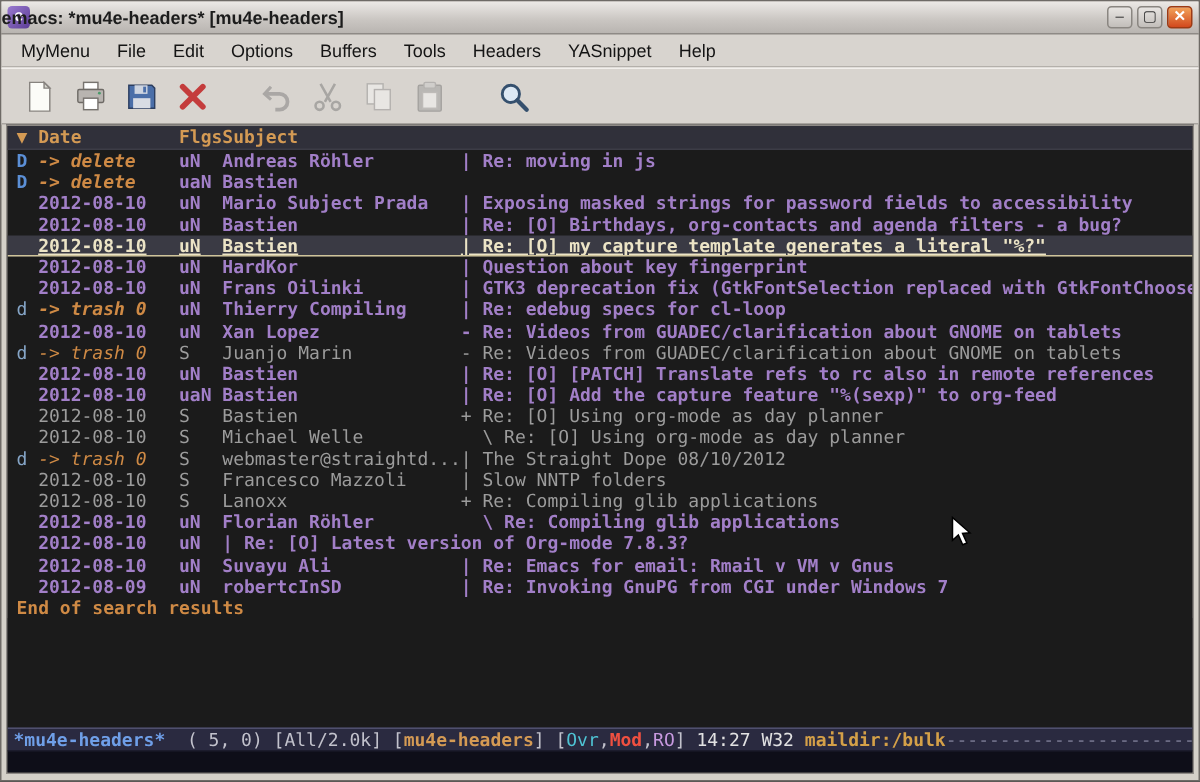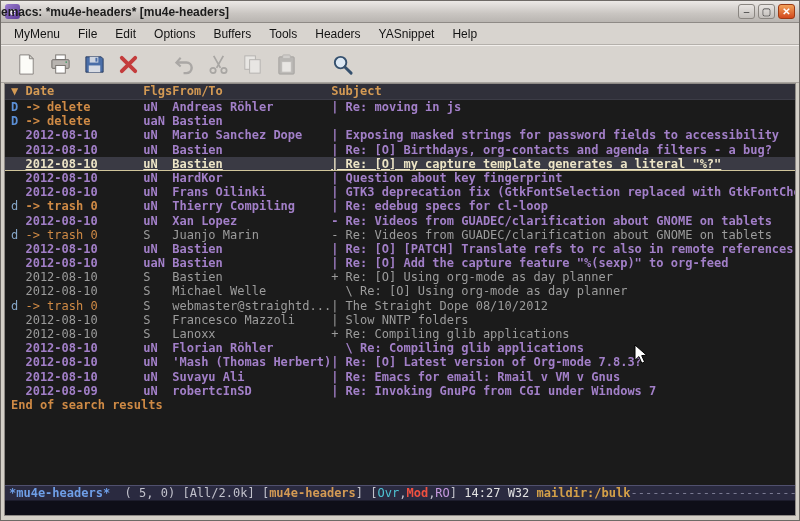--- a/index.html
+++ b/index.html
@@ -62,32 +62,32 @@
   }
   .header-line {
     flex:0 0 16px; display:flex; align-items:center; padding-left:6px;
     background:var(--header-bg,#30303a); color:var(--header-fg,#d49a54);
     font-weight:bold; white-space:pre; border-bottom:1px solid #3c3c46;
   }
   .rows { flex:0 0 auto; }
   .row { display:flex; padding-left:6px; white-space:pre; height:14.2px; }
   .c-prefix { width:2ch; flex:0 0 auto; overflow:hidden; }
   .c-date   { width:13ch; flex:0 0 auto; overflow:hidden; }
-  .c-flags  { width:4ch; flex:0 0 auto; overflow:hidden;margin-left:24px; }
+  .c-flags  { width:4ch; flex:0 0 auto; overflow:hidden; }
   .c-from   { width:22ch; flex:0 0 auto; overflow:hidden; }
   .c-subj   { flex:1; overflow:hidden; }
   .face-unread { color:var(--unread,#a27fc8); font-weight:bold; }
   .face-read   { color:var(--read,#9c9c9c); }
   .face-current {
     color:var(--current-fg,#ece4c6); font-weight:bold;
     background:var(--current-bg,#3a3a44);
     border-bottom:1px solid var(--current-underline,#cfc49a);
   }
   .face-current span { text-decoration:underline; }
-  .marked .c-date { color:var(--mark,#cf8a45); }
+  .marked .c-date { color:var(--mark,#cf8a45); font-style:italic; }
   .p-D { color:var(--markD,#5b8fd6); font-weight:bold; }
   .p-d { color:var(--markd,#86a6c8); font-weight:normal; }
   .end-text {
     padding-left:6px; color:var(--end-fg,#cf8a45);
     font-weight:bold; white-space:pre;
   }
   .fill-space { flex:1; background:var(--buffer-bg,#1b1b1b); }
   
   .modeline {
     flex:0 0 15px; white-space:pre; overflow:hidden; padding-left:4px;
@@ -187,42 +187,42 @@
       <div class="tool-sep"></div>
       <div class="tool-btn">
         <svg viewBox="0 0 24 24">
           <circle cx="10" cy="10" r="6" fill="#dce8f4" stroke="#35506e" stroke-width="2"></circle>
           <path d="M14.5 14.5L21 21" stroke="#35506e" stroke-width="3" stroke-linecap="round"></path>
         </svg>
       </div>
     </div>
 
   <div class="editor">
-    <div class="header-line"><span class="c-prefix">▼ </span><span class="c-date">Date</span><span class="c-flags">Flgs</span><span class="c-from">From/To</span><span class="c-subj">Subject</span>
+    <div class="header-line"><span class="c-prefix">▼ </span><span class="c-date">Date</span><span class="c-flags">Flgs</span><span class="c-subj">Subject</span>
     </div>
     <div class="rows" id="rows">
         <div class="row face-unread marked"><span class="c-prefix p-D">D</span><span class="c-date">-&gt; delete</span><span class="c-flags">uN</span><span class="c-from">Andreas Röhler</span><span class="c-subj">| Re: moving in js</span></div>
         <div class="row face-unread marked"><span class="c-prefix p-D">D</span><span class="c-date">-&gt; delete</span><span class="c-flags">uaN</span><span class="c-from">Bastien</span></div>
-        <div class="row face-unread"><span class="c-prefix"></span><span class="c-date">2012-08-10</span><span class="c-flags">uN</span><span class="c-from">Mario Sanchez Dope</span><span class="c-subj">| Exposing masked strings for password fields to accessibility</span></div>
+        <div class="row face-unread"><span class="c-prefix"></span><span class="c-date">2012-08-10</span><span class="c-flags">uN</span><span class="c-from">Mario Subject Prada</span><span class="c-subj">| Exposing masked strings for password fields to accessibility</span></div>
         <div class="row face-unread"><span class="c-prefix"></span><span class="c-date">2012-08-10</span><span class="c-flags">uN</span><span class="c-from">Bastien</span><span class="c-subj">| Re: [O] Birthdays, org-contacts and agenda filters - a bug?</span></div>
         <div class="row face-current"><span class="c-prefix"></span><span class="c-date">2012-08-10</span><span class="c-flags">uN</span><span class="c-from">Bastien</span><span class="c-subj">| Re: [O] my capture template generates a literal "%?"</span></div>
         <div class="row face-unread"><span class="c-prefix"></span><span class="c-date">2012-08-10</span><span class="c-flags">uN</span><span class="c-from">HardKor</span><span class="c-subj">| Question about key fingerprint</span></div>
         <div class="row face-unread"><span class="c-prefix"></span><span class="c-date">2012-08-10</span><span class="c-flags">uN</span><span class="c-from">Frans Oilinki</span><span class="c-subj">| GTK3 deprecation fix (GtkFontSelection replaced with GtkFontChooser)</span></div>
         <div class="row face-unread marked"><span class="c-prefix p-d">d</span><span class="c-date">-&gt; trash 0</span><span class="c-flags">uN</span><span class="c-from">Thierry Compiling</span><span class="c-subj">| Re: edebug specs for cl-loop</span></div>
         <div class="row face-unread"><span class="c-prefix"></span><span class="c-date">2012-08-10</span><span class="c-flags">uN</span><span class="c-from">Xan Lopez</span><span class="c-subj">- Re: Videos from GUADEC/clarification about GNOME on tablets</span></div>
         <div class="row face-read marked"><span class="c-prefix p-d">d</span><span class="c-date">-&gt; trash 0</span><span class="c-flags">S</span><span class="c-from">Juanjo Marin</span><span class="c-subj">- Re: Videos from GUADEC/clarification about GNOME on tablets</span></div>
         <div class="row face-unread"><span class="c-prefix"></span><span class="c-date">2012-08-10</span><span class="c-flags">uN</span><span class="c-from">Bastien</span><span class="c-subj">| Re: [O] [PATCH] Translate refs to rc also in remote references</span></div>
         <div class="row face-unread"><span class="c-prefix"></span><span class="c-date">2012-08-10</span><span class="c-flags">uaN</span><span class="c-from">Bastien</span><span class="c-subj">| Re: [O] Add the capture feature "%(sexp)" to org-feed</span></div>
         <div class="row face-read"><span class="c-prefix"></span><span class="c-date">2012-08-10</span><span class="c-flags">S</span><span class="c-from">Bastien</span><span class="c-subj">+ Re: [O] Using org-mode as day planner</span></div>
         <div class="row face-read"><span class="c-prefix"></span><span class="c-date">2012-08-10</span><span class="c-flags">S</span><span class="c-from">Michael Welle</span><span class="c-subj">  \ Re: [O] Using org-mode as day planner</span></div>
         <div class="row face-read marked"><span class="c-prefix p-d">d</span><span class="c-date">-&gt; trash 0</span><span class="c-flags">S</span><span class="c-from">webmaster@straightd...</span><span class="c-subj">| The Straight Dope 08/10/2012</span></div>
         <div class="row face-read"><span class="c-prefix"></span><span class="c-date">2012-08-10</span><span class="c-flags">S</span><span class="c-from">Francesco Mazzoli</span><span class="c-subj">| Slow NNTP folders</span></div>
         <div class="row face-read"><span class="c-prefix"></span><span class="c-date">2012-08-10</span><span class="c-flags">S</span><span class="c-from">Lanoxx</span><span class="c-subj">+ Re: Compiling glib applications</span></div>
         <div class="row face-unread"><span class="c-prefix"></span><span class="c-date">2012-08-10</span><span class="c-flags">uN</span><span class="c-from">Florian Röhler</span><span class="c-subj">  \ Re: Compiling glib applications</span></div>
-        <div class="row face-unread"><span class="c-prefix"></span><span class="c-date">2012-08-10</span><span class="c-flags">uN</span><span class="c-from">'Mash (Thomas Herbert)</span><span class="c-subj">| Re: [O] Latest version of Org-mode 7.8.3?</span></div>
+        <div class="row face-unread"><span class="c-prefix"></span><span class="c-date">2012-08-10</span><span class="c-flags">uN</span><span class="c-subj">| Re: [O] Latest version of Org-mode 7.8.3?</span></div>
         <div class="row face-unread"><span class="c-prefix"></span><span class="c-date">2012-08-10</span><span class="c-flags">uN</span><span class="c-from">Suvayu Ali</span><span class="c-subj">| Re: Emacs for email: Rmail v VM v Gnus</span></div>
         <div class="row face-unread"><span class="c-prefix"></span><span class="c-date">2012-08-09</span><span class="c-flags">uN</span><span class="c-from">robertcInSD</span><span class="c-subj">| Re: Invoking GnuPG from CGI under Windows 7</span></div>
       </div>
     <div class="end-text">End of search results</div>
     <div class="fill-space"></div>
     <div class="modeline" id="modeline"><span style="color: rgb(111, 159, 232); font-weight: bold;">*mu4e-headers* </span><span style="color: rgb(194, 194, 204);"> ( 5, 0) </span><span style="color: rgb(194, 194, 204);">[All/2.0k] </span><span style="color: rgb(194, 194, 204);">[</span><span style="color: rgb(212, 154, 84); font-weight: bold;">mu4e-headers</span><span style="color: rgb(194, 194, 204);">] </span><span style="color: rgb(194, 194, 204);">[</span><span style="color: rgb(79, 196, 212);">Ovr</span><span style="color: rgb(194, 194, 204);">,</span><span style="color: rgb(240, 80, 64); font-weight: bold;">Mod</span><span style="color: rgb(194, 194, 204);">,</span><span style="color: rgb(200, 154, 224);">RO</span><span style="color: rgb(194, 194, 204);">] </span><span style="color: rgb(226, 226, 226);">14:27 </span><span style="color: rgb(226, 226, 226);">W32 </span><span style="color: rgb(212, 160, 72); font-weight: bold;">maildir:/bulk</span><span style="color: rgb(122, 122, 146);">--------------------------------------------------</span></div>
     <div class="echo"></div>
   </div>
 
 </div>

